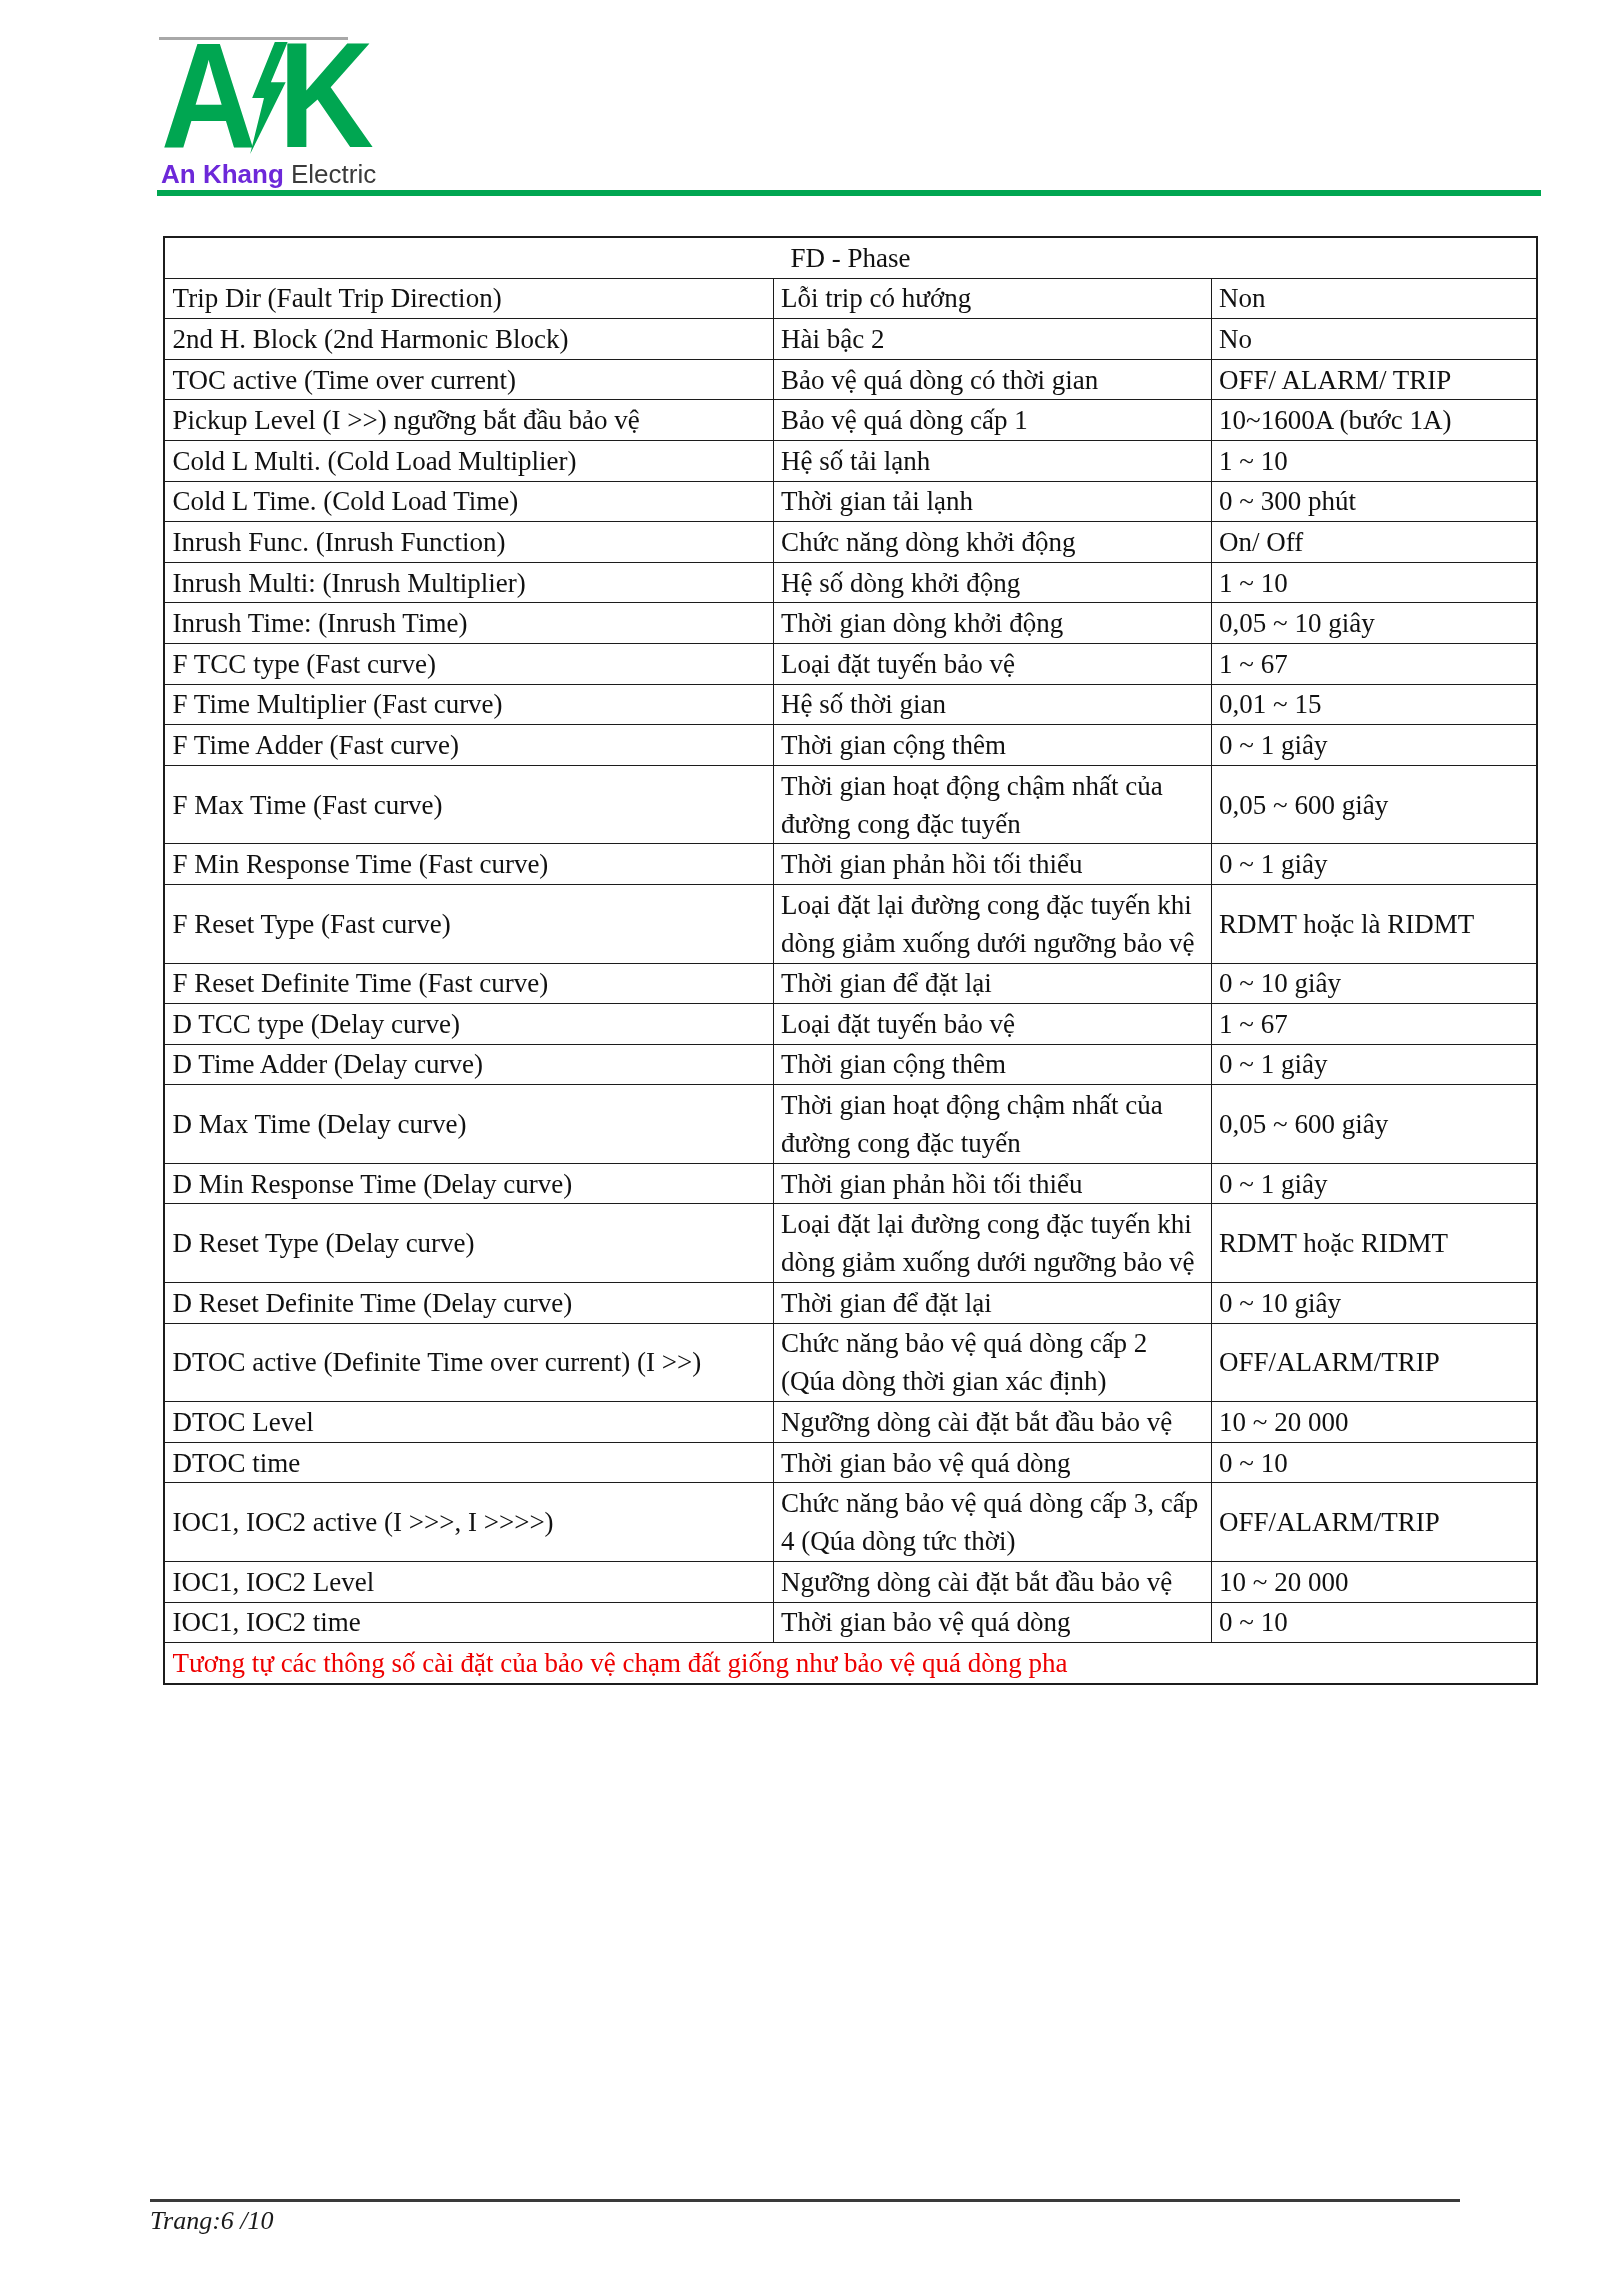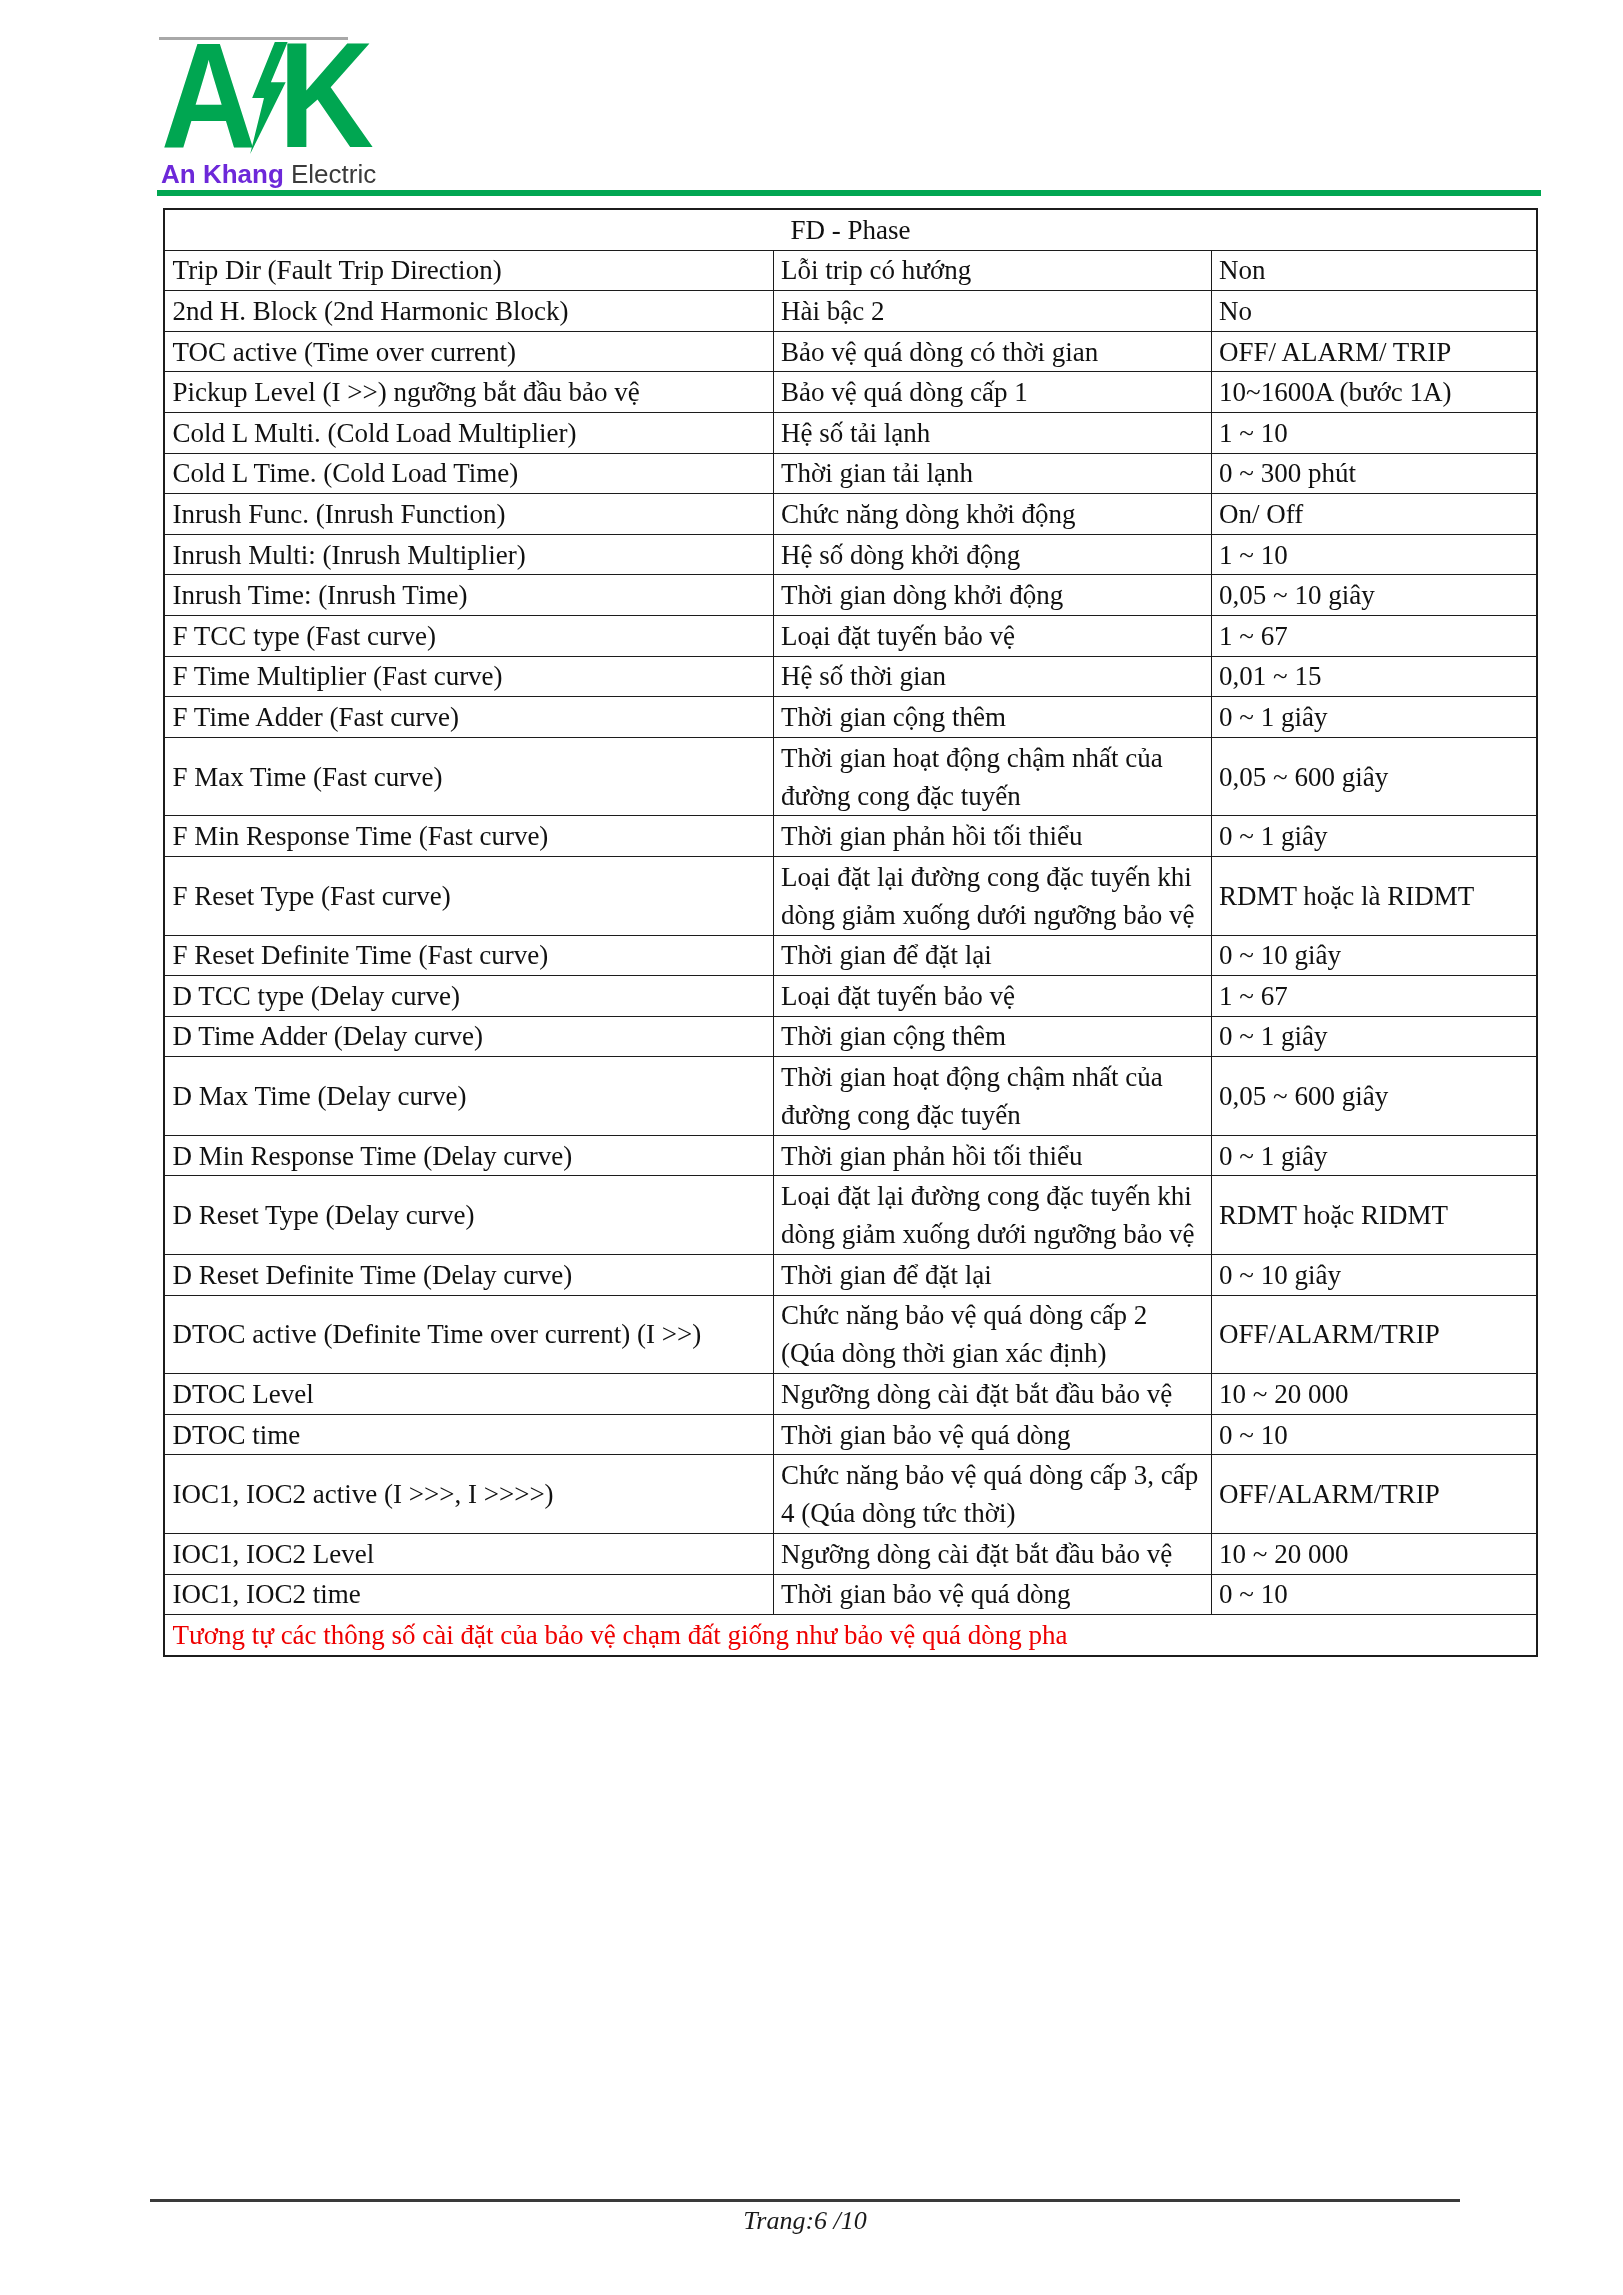--- a/index.html
+++ b/index.html
@@ -37,21 +37,21 @@
   .wordmark .primary { font-weight: bold; }
   .wordmark .secondary { color: #3b3b3b; font-weight: normal; }
 
   .green-rule {
     position: absolute; left: 157px; top: 190px;
     width: 1384px; height: 6px;
   }
 
   
   table.doc-table {
-    position: absolute; left: 163px; top: 208px;
+    position: absolute; left: 163px; top: 236px;
     width: 1373px;
     border-collapse: collapse;
     table-layout: fixed;
     font-size: 27px;
   }
   table.doc-table th, table.doc-table td {
     border: 1.7px solid #1c1c1c;
     padding: 0.8px 7.6px;
     line-height: 38px;
     vertical-align: middle;
@@ -66,21 +66,21 @@
   td.note-cell { font-weight: normal; }
 
   
   .footer-rule {
     position: absolute; left: 150px; top: 2199px;
     width: 1310px; height: 2.5px; background: #3a3a3a;
   }
   .footer-text {
     position: absolute; left: 150px; top: 2203px;
     width: 1310px;
-    text-align: center;
+    text-align: left;
     font-style: italic;
     font-size: 26px; line-height: 36px;
     color: #1a1a1a;
   }
 </style>
 </head>
 <body>
 
 <div>
   <div class="logo-topline"></div>

